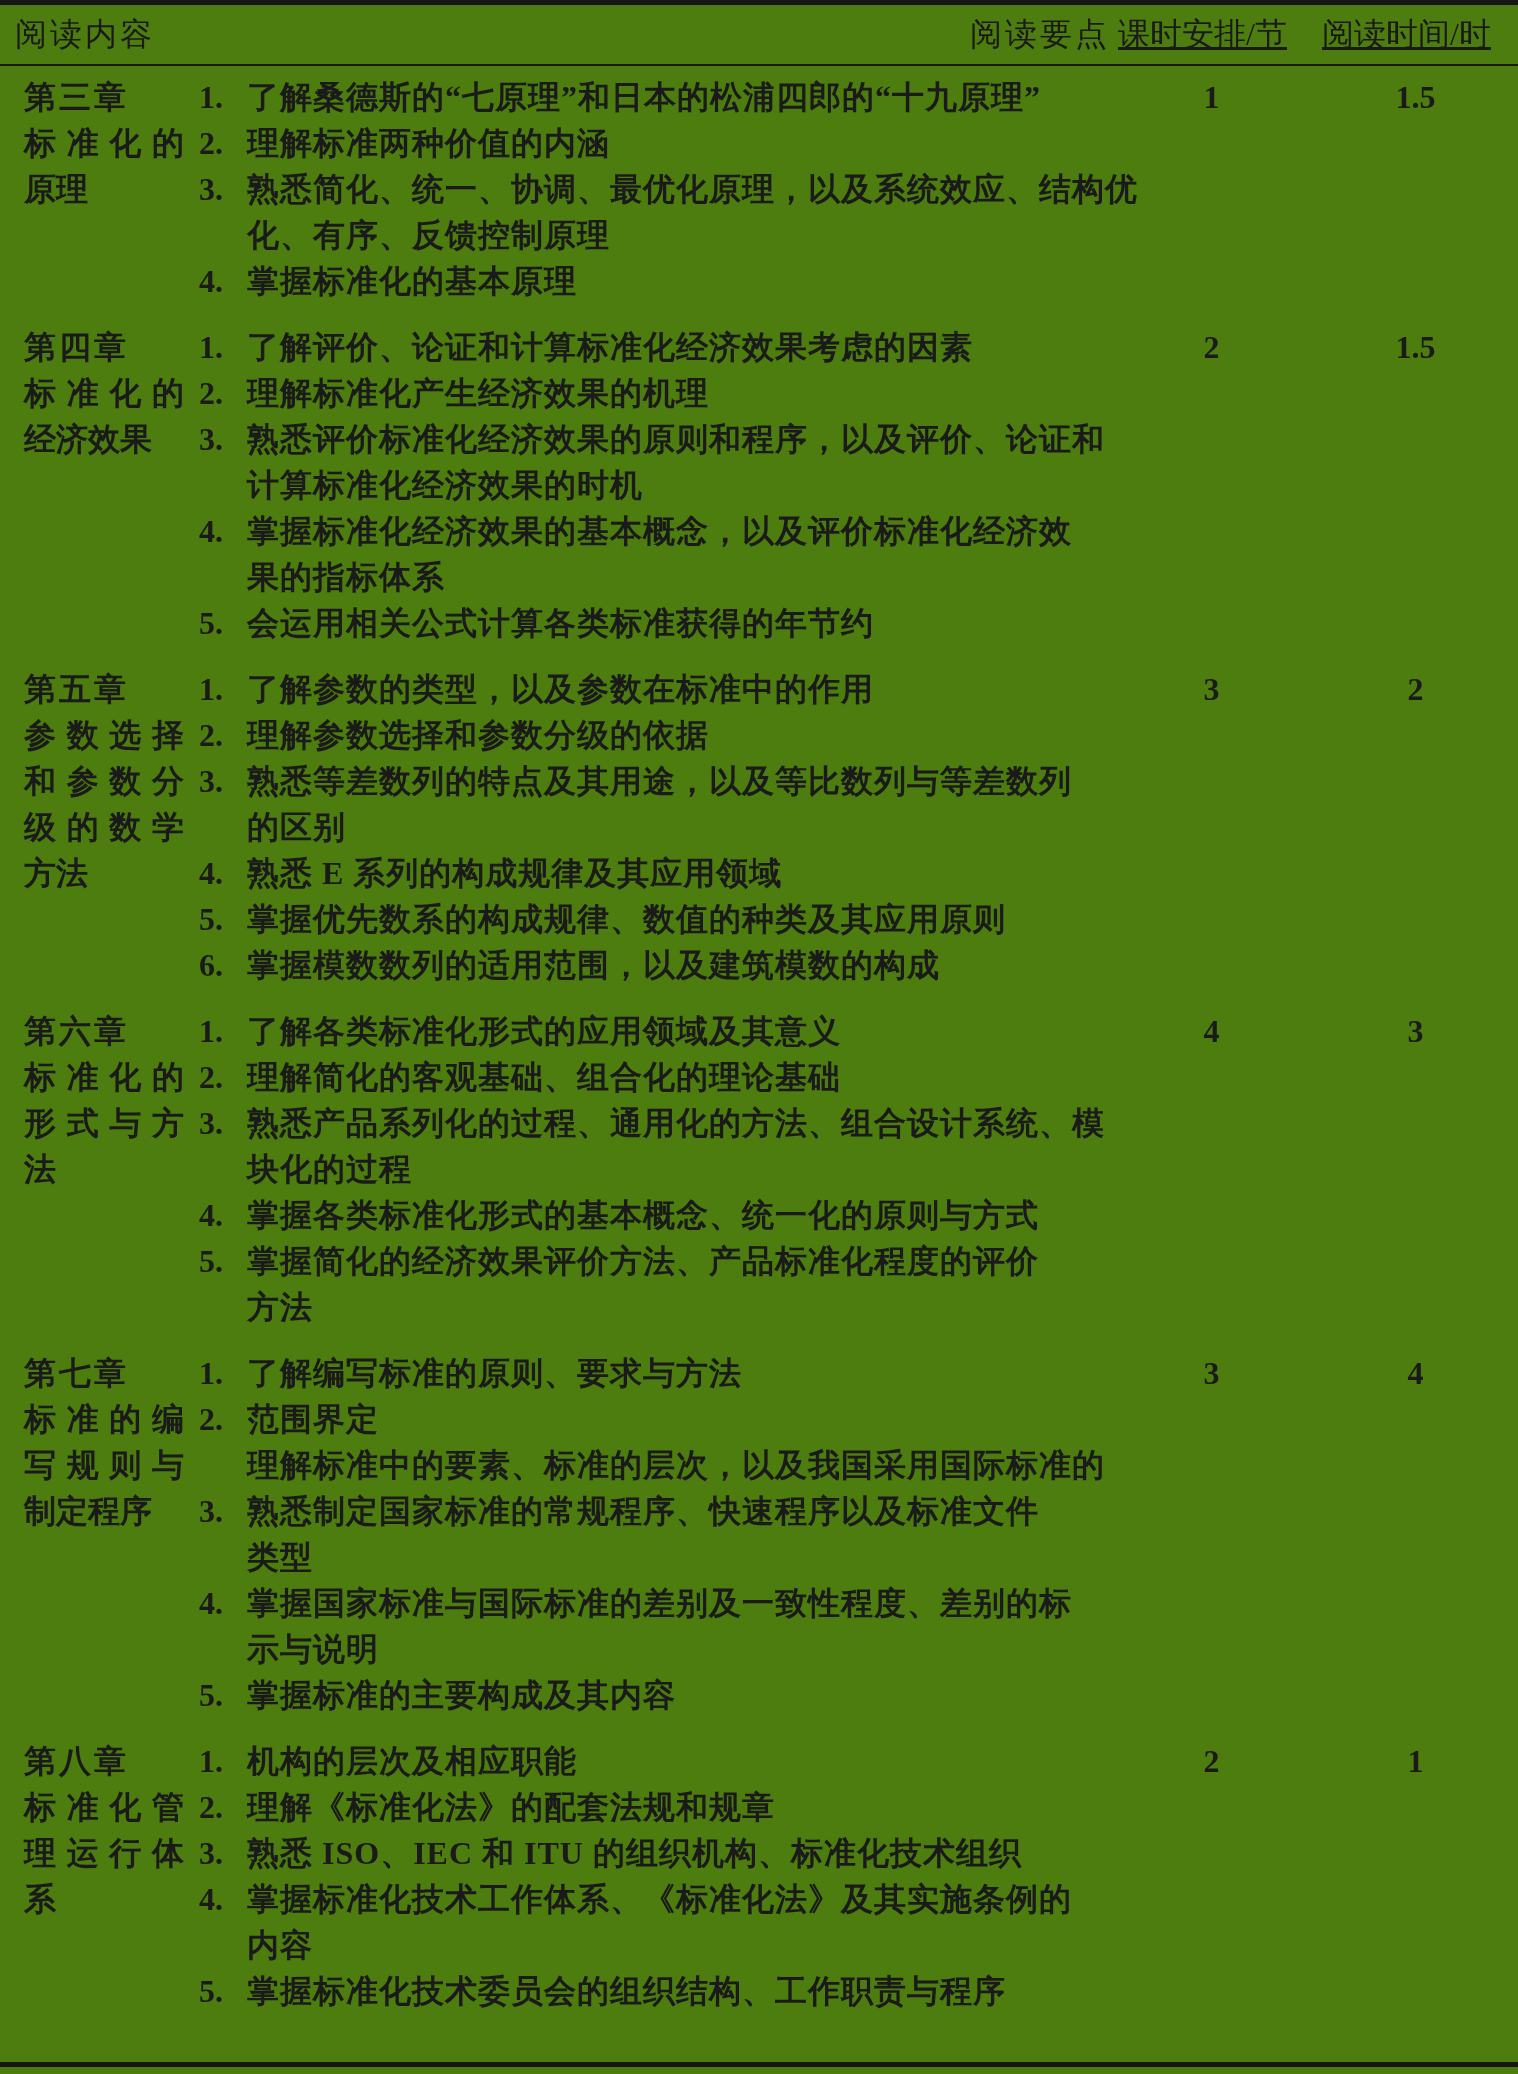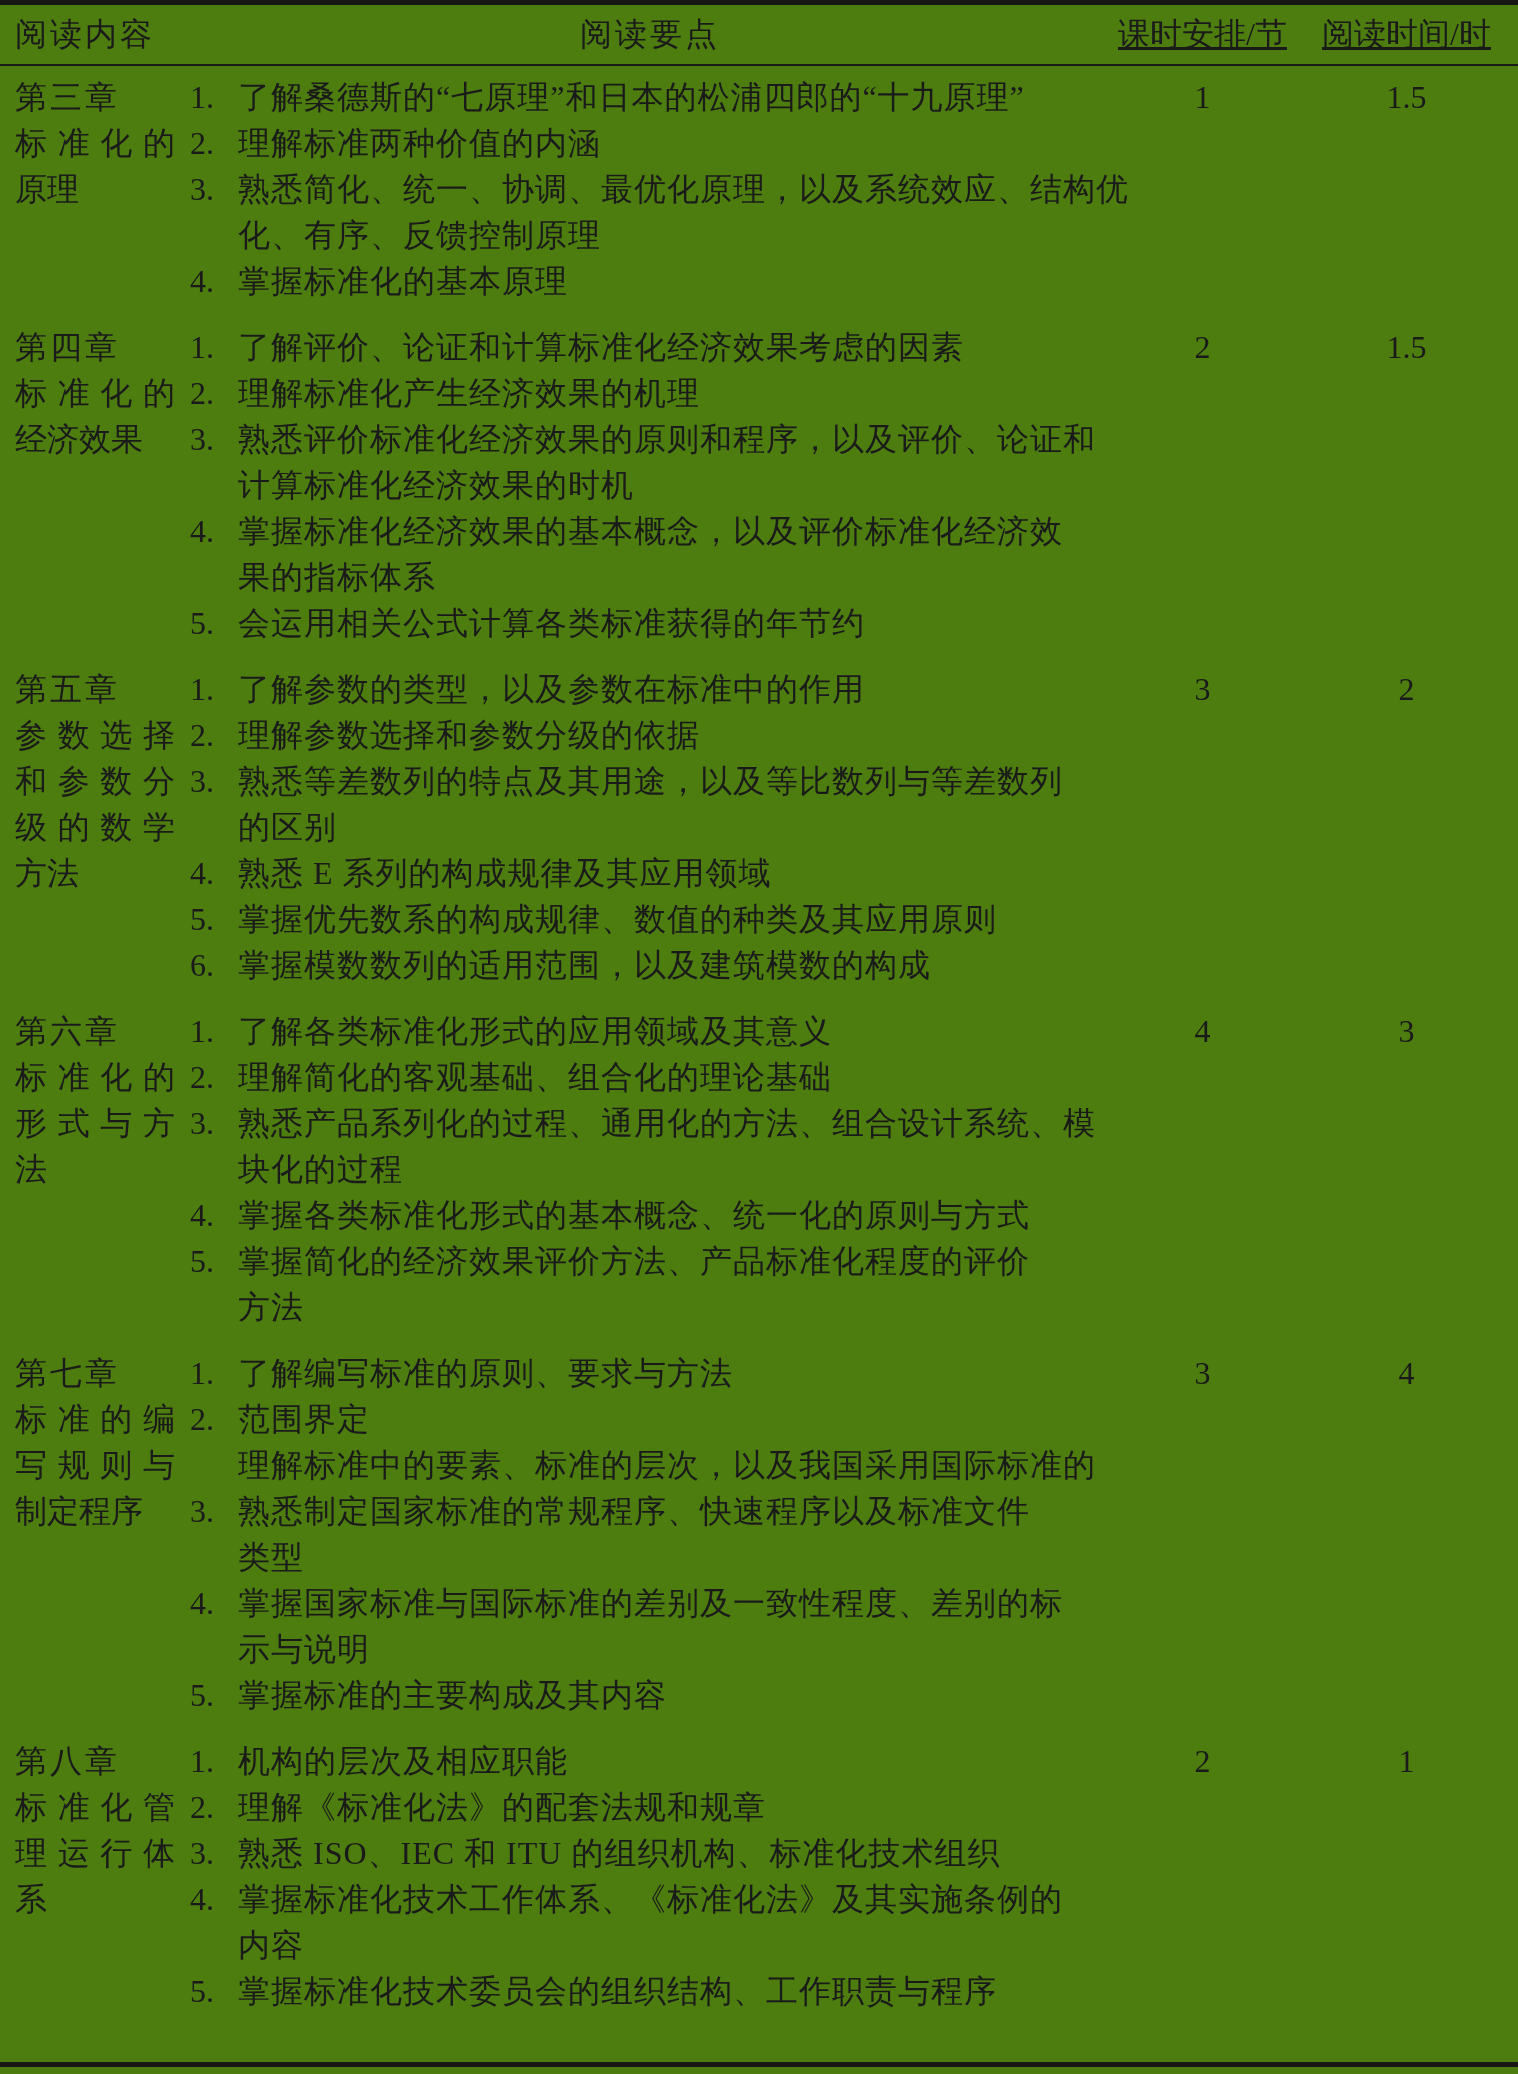--- a/index.html
+++ b/index.html
@@ -20,32 +20,33 @@
   .thead{
     position:absolute;top:5px;left:0;right:0;height:59px;
     display:grid;
     grid-template-columns:175px 920px 185px 223px;
     padding-left:15px;
     align-items:center;
     border-bottom:2px solid #1a1a1a;
     font-size:32px;
   }
   .thead .h1{text-align:left;letter-spacing:3px;}
-  .thead .h2{text-align:center;letter-spacing:3px;font-family:Liberation Mono, monospace;}
+  .thead .h2{text-align:right;letter-spacing:3px;font-family:Liberation Mono, monospace;}
   .thead .h3,.thead .h4{text-align:center;letter-spacing:0;font-size:32px;text-decoration:underline;}
   .tbody{
     position:absolute;top:66px;left:0;right:0;
     padding-top:8px;
   }
   .row{
     display:grid;
     grid-template-columns:175px 920px 185px 223px;
-    padding-left:15px;
+    padding-left:24px;
     align-items:start;
     margin-bottom:20px;
+    font-weight:bold;
   }
   .row .cell{font-size:32px;line-height:46px;}
   .chapter{letter-spacing:3px;white-space:nowrap;}
   .title-line{width:160px;white-space:nowrap;}
   .title-line.stretch{display:flex;justify-content:space-between;}
   .point{display:flex;}
   .pnum{flex:0 0 48px;white-space:nowrap;}
   .plines{flex:1 1 auto;min-width:0;}
   .pline{white-space:nowrap;letter-spacing:1px;}
   .num-cell{text-align:center;}

